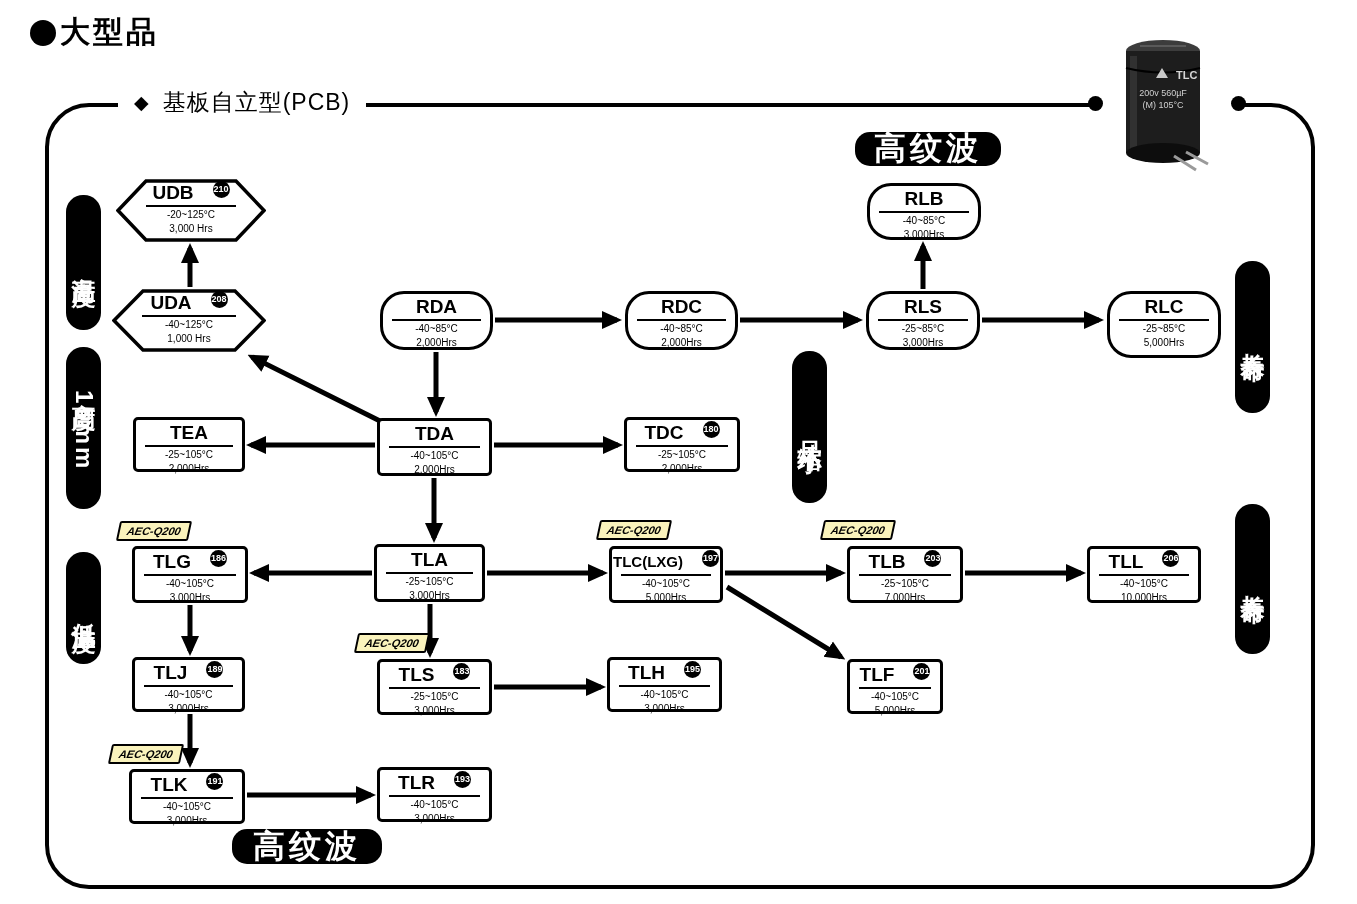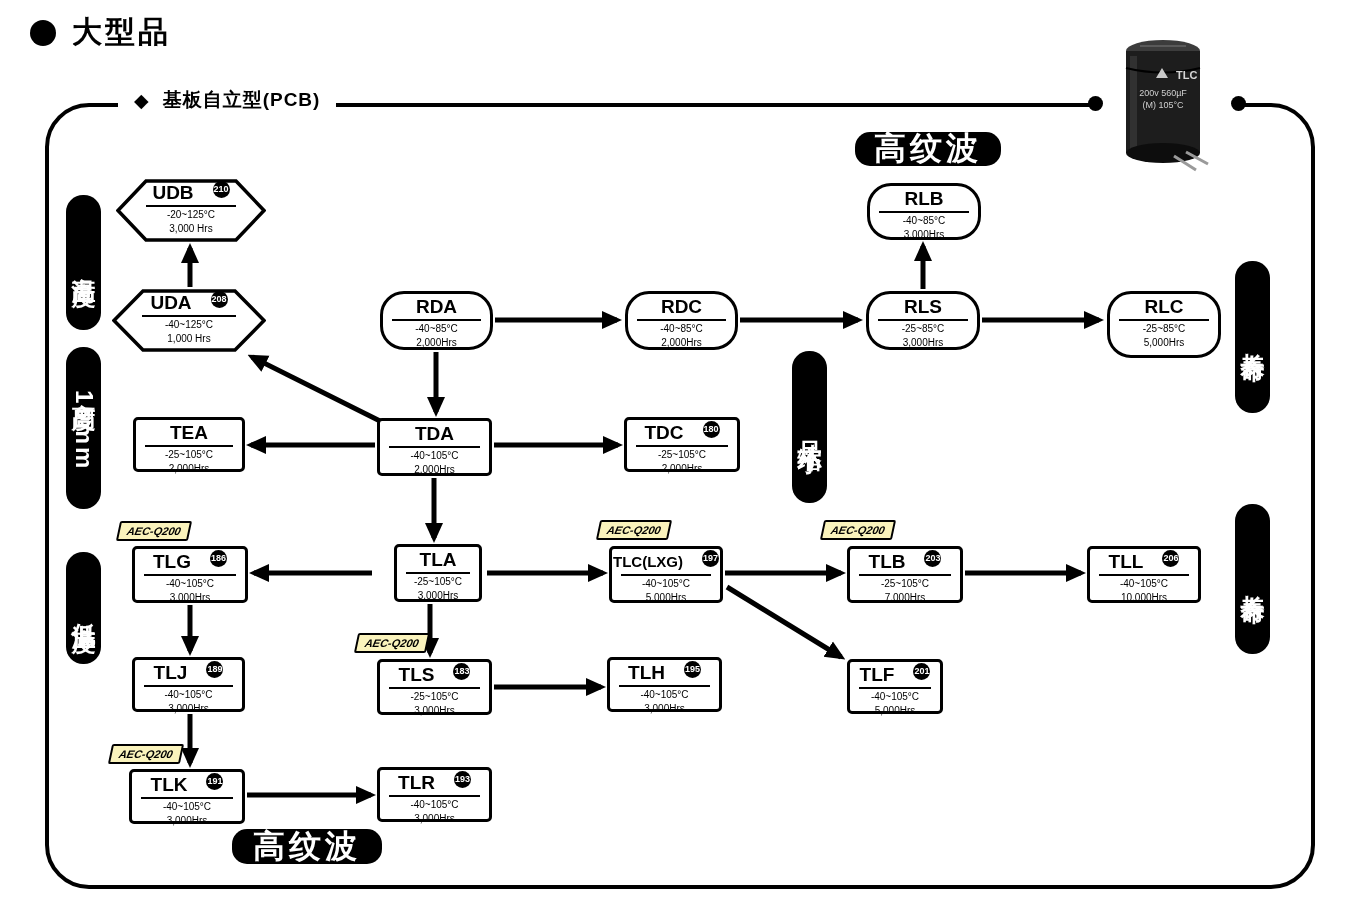--- a/index.html
+++ b/index.html
@@ -1,35 +1,35 @@
 <!DOCTYPE html>
 <html><head>
 <meta charset="utf-8">
 <style>
   html,body{margin:0;padding:0;}
   body{
     width:1357px;height:904px;position:relative;background:#fff;overflow:hidden;
     font-family:"Liberation Sans","DejaVu Sans",sans-serif;color:#000;
   }
   
-  .page-title{position:absolute;left:30px;top:12px;display:flex;align-items:center;gap:16px;}
+  .page-title{position:absolute;left:30px;top:12px;display:flex;align-items:center;gap:4px;}
   .bullet{width:26px;height:26px;border-radius:50%;background:#000;flex:0 0 auto;}
   .page-title .txt{font-size:30px;font-weight:bold;letter-spacing:3px;}
 
   
   .frame{position:absolute;left:45px;top:103px;width:1262px;height:778px;
     border:4px solid #000;border-radius:44px;z-index:0;}
   .border-mask{position:absolute;left:1100px;top:99px;width:134px;height:14px;background:#fff;z-index:2;}
   .dot{position:absolute;width:15px;height:15px;border-radius:50%;background:#000;z-index:3;}
 
   
   .section-label{position:absolute;left:118px;top:87px;z-index:3;background:#fff;
     padding:0 16px;display:flex;align-items:center;gap:14px;}
   .section-label .diamond{font-size:19px;}
-  .section-label .txt{font-size:19px;font-weight:bold;letter-spacing:1px;}
+  .section-label .txt{font-size:23px;font-weight:normal;letter-spacing:1px;}
 
   
   .pill{position:absolute;background:#000;color:#fff;font-weight:bold;z-index:4;
     display:flex;align-items:center;justify-content:center;box-sizing:border-box;}
   .pill.h{font-size:32px;border-radius:15px;letter-spacing:4px;}
   .pill.v{writing-mode:vertical-rl;text-orientation:mixed;font-size:24px;border-radius:17px;letter-spacing:3px;}
 
   
   .node{position:absolute;background:#fff;border:3px solid #000000;box-sizing:border-box;
     text-align:center;z-index:5;}
@@ -231,21 +231,21 @@
 
 <div class="node rect" style="left:132px;top:546px;width:116px;height:57px">
   <div class="nt">
       <span>TLG</span>
       <span class="pg">186</span>
     </div>
   <div class="sub">-40~105°C</div>
   <div class="sub">3,000Hrs</div>
 </div>
 
-<div class="node rect" style="left:394px;top:544px;width:88px;height:58px">
+<div class="node rect" style="left:374px;top:544px;width:111px;height:58px">
   <div class="nt">
       <span>TLA</span>
     </div>
   <div class="sub">-25~105°C</div>
   <div class="sub">3,000Hrs</div>
 </div>
 
 <div class="node rect" style="left:609px;top:546px;width:114px;height:57px">
   <div class="nt small">
       <span>TLC(LXG)</span>

